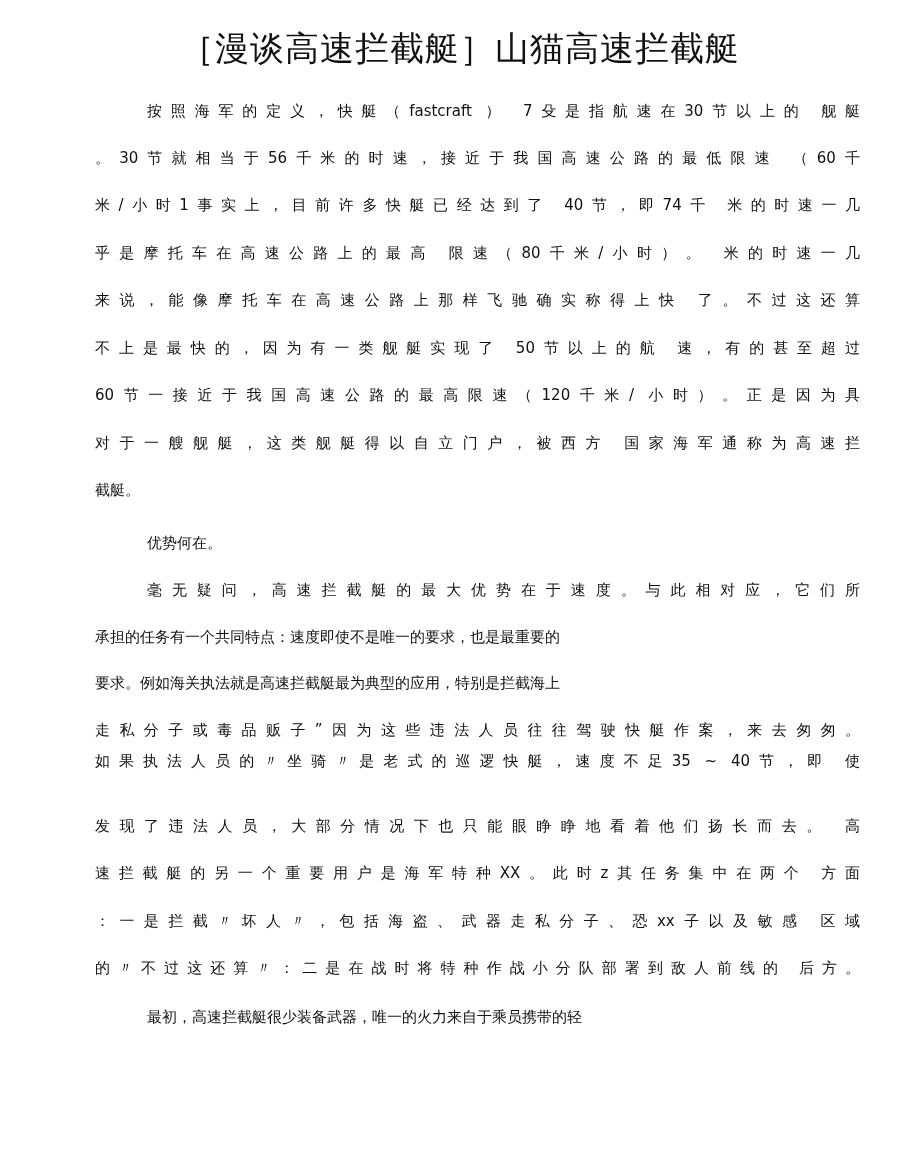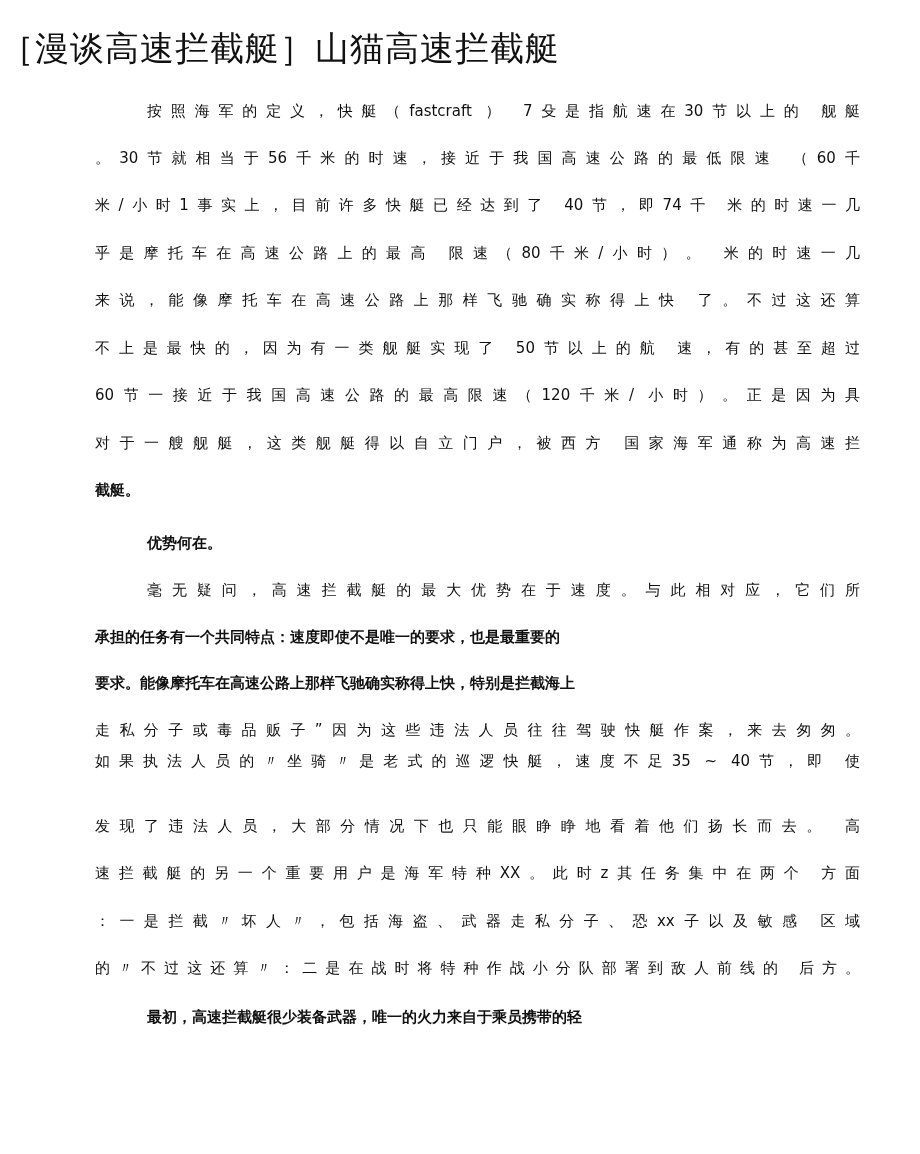--- a/index.html
+++ b/index.html
@@ -1,23 +1,23 @@
 <!DOCTYPE html>
 <html><head>
 <meta charset="utf-8">
 <style>
   html, body { margin: 0; padding: 0; background: #ffffff; }
   body { width: 920px; height: 1154px; position: relative; overflow: hidden;
          font-family: "DejaVu Sans", "Liberation Sans", sans-serif; color: #111111; }
-  .title { position: absolute; left: 0; width: 920px; top: 26px; 
+  .title { position: absolute; left: 0; width: 920px; top: 26px; text-align: center;
            font-size: 34px; letter-spacing: 1px; white-space: nowrap; }
   .line { position: absolute; left: 95px; width: 765px; font-size: 15px;
           white-space: nowrap; text-align: justify; text-align-last: justify; line-height: 30px; }
   .line.indent { left: 147px; width: 713px; }
-  .line.noj { text-align: left; text-align-last: left; font-weight: bold; }
+  .line.noj { text-align: left; text-align-last: left; }
 </style>
 </head>
 <body>
 
 <div>
   <div class="title">［漫谈高速拦截艇］山猫高速拦截艇</div>
 
   <div class="line indent" style="top:96px">按照海军的定义，快艇（fastcraft ） 7殳是指航速在30节以上的 舰艇</div>
   <div class="line" style="top:143px">。30节就相当于56千米的时速，接近于我国高速公路的最低限速 （60千</div>
   <div class="line" style="top:190px">米/小时1事实上，目前许多快艇已经达到了 40节，即74千 米的时速一几</div>
@@ -25,21 +25,21 @@
   <div class="line" style="top:285px">来说，能像摩托车在高速公路上那样飞驰确实称得上快 了。不过这还算</div>
   <div class="line" style="top:333px">不上是最快的，因为有一类舰艇实现了 50节以上的航 速，有的甚至超过</div>
   <div class="line" style="top:380px">60节一接近于我国高速公路的最高限速（120千米/ 小时）。正是因为具</div>
   <div class="line" style="top:428px">对于一艘舰艇，这类舰艇得以自立门户，被西方 国家海军通称为高速拦</div>
   <div class="line noj" style="top:475px">截艇。</div>
 
   <div class="line indent noj" style="top:528px">优势何在。</div>
 
   <div class="line indent" style="top:575px">毫无疑问，高速拦截艇的最大优势在于速度。与此相对应，它们所</div>
   <div class="line noj" style="top:622px">承担的任务有一个共同特点：速度即使不是唯一的要求，也是最重要的</div>
-  <div class="line noj" style="top:668px">要求。能像摩托车在高速公路上那样飞驰确实称得上快，特别是拦截海上</div>
+  <div class="line noj" style="top:668px">要求。例如海关执法就是高速拦截艇最为典型的应用，特别是拦截海上</div>
   <div class="line" style="top:715px">走私分子或毒品贩子”因为这些违法人员往往驾驶快艇作案，来去匆匆。</div>
   <div class="line" style="top:746px">如果执法人员的〃坐骑〃是老式的巡逻快艇，速度不足35 ~ 40节，即 使</div>
   <div class="line" style="top:811px">发现了违法人员，大部分情况下也只能眼睁睁地看着他们扬长而去。 高</div>
   <div class="line" style="top:858px">速拦截艇的另一个重要用户是海军特种XX。此时z其任务集中在两个 方面</div>
   <div class="line" style="top:906px">：一是拦截〃坏人〃，包括海盗、武器走私分子、恐xx子以及敏感 区域</div>
   <div class="line" style="top:953px">的〃不过这还算〃：二是在战时将特种作战小分队部署到敌人前线的 后方。</div>
   <div class="line indent noj" style="top:1002px">最初，高速拦截艇很少装备武器，唯一的火力来自于乘员携带的轻</div>
 </div>
 
 </body></html>

